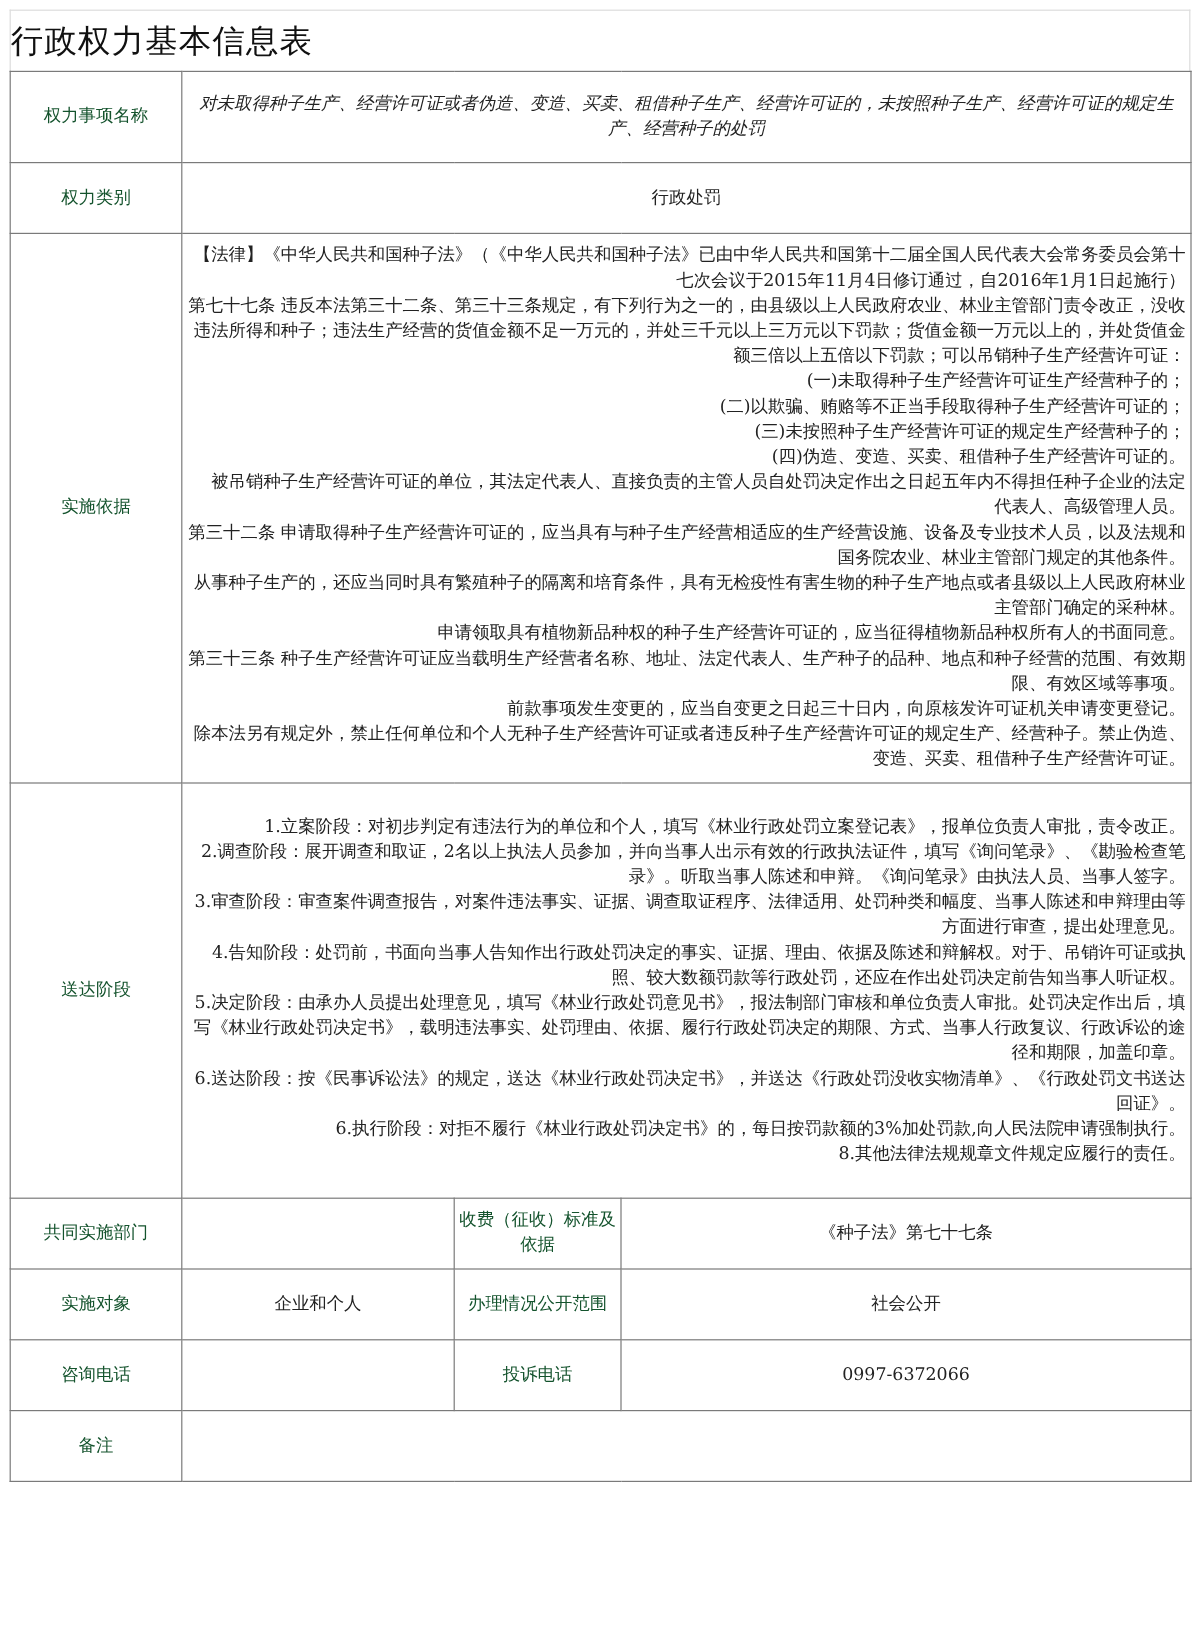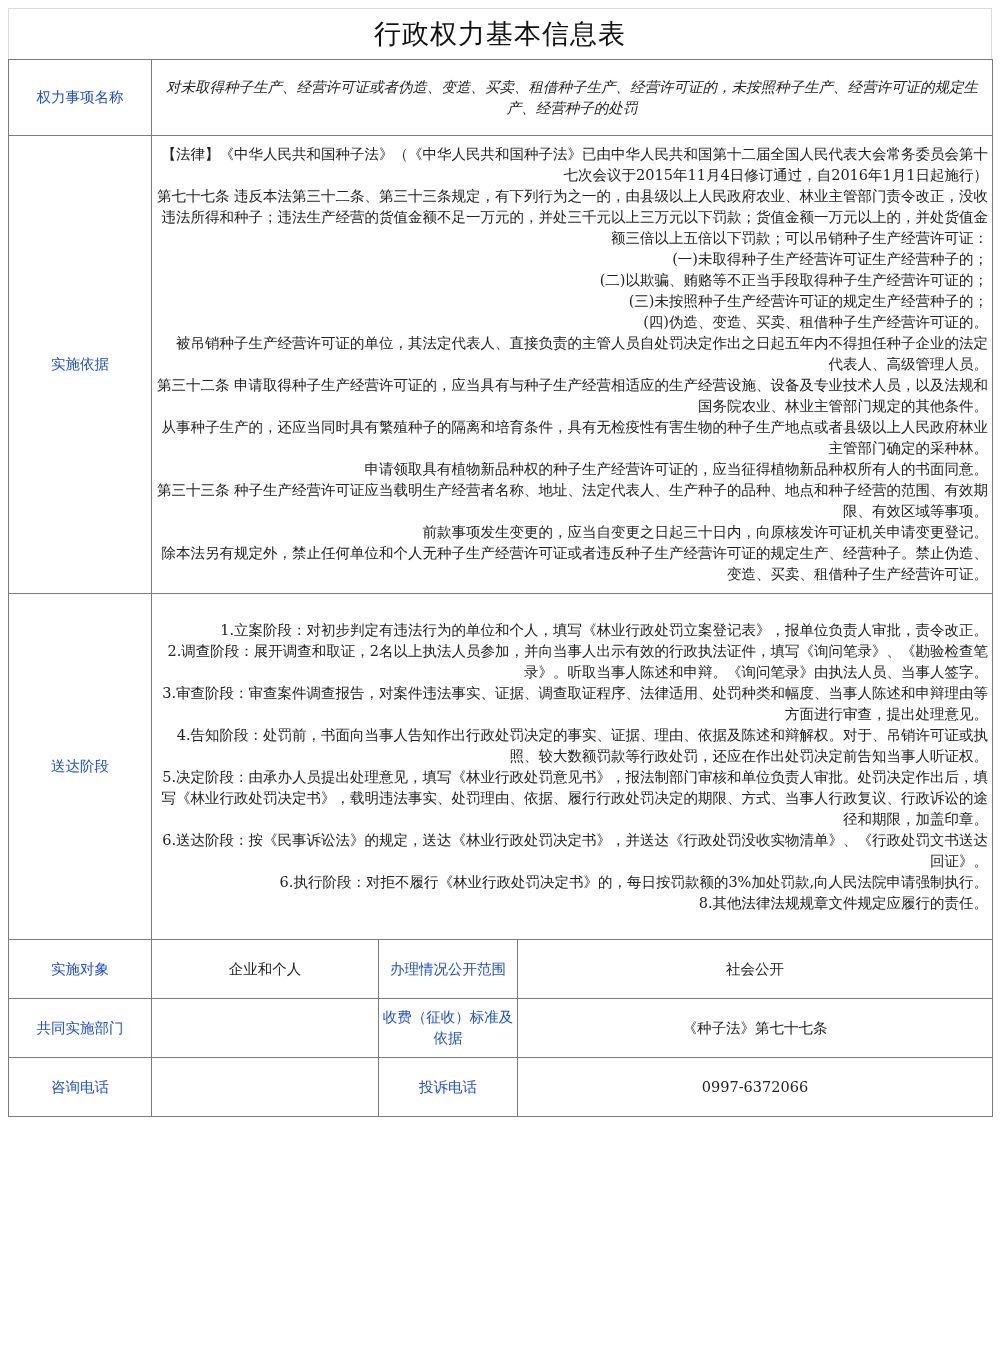--- a/index.html
+++ b/index.html
@@ -1,26 +1,26 @@
 <!DOCTYPE html>
 <html><head>
 <meta charset="utf-8">
 <style>
   html, body { margin: 0; padding: 0; background: #ffffff; }
   body { width: 1000px; height: 1360px; position: relative; overflow: hidden;
          font-family: "DejaVu Serif", "Liberation Serif", serif; color: #222; }
   .title-box { position: absolute; left: 8px; top: 8px; width: 984px; height: 51px;
                border: 1px solid #dcdcdc; border-bottom: none; box-sizing: border-box;
-               display: flex; align-items: center; justify-content: center; }
+               display: flex; align-items: center; }
   .title { font-size: 27px; font-weight: normal; letter-spacing: 1px; color: #111; }
   table.info { position: absolute; left: 8px; top: 59px; width: 984px;
                border-collapse: collapse; table-layout: fixed; }
   table.info td { border: 1.5px solid #7a7a7a; padding: 0; font-size: 14.5px;
                   vertical-align: middle; line-height: 21px; }
-  .label { text-align: center; color: #1d4ed8; }
+  .label { text-align: center; color: #14532d; }
   .center { text-align: center; }
   .para { text-align: right; padding: 0 4px !important; font-size: 14.3px; line-height: 20.1px; }
   .para p { margin: 0; white-space: pre-wrap; }
   .name-cell { text-align: center; padding: 0 2px !important; font-size: 14.5px; line-height: 21px; font-style: italic; }
   .resp p { margin: 0; }
 </style>
 </head>
 <body>
 
 <div class="title-box">
@@ -31,20 +31,24 @@
   <colgroup>
     <col style="width:143px">
     <col style="width:227px">
     <col style="width:139px">
     <col style="width:475px">
   </colgroup>
   <tbody>
       <tr style="height:76px">
     <td class="label">权力事项名称</td>
     <td class="name-cell" colspan="3">对未取得种子生产、经营许可证或者伪造、变造、买卖、租借种子生产、经营许可证的，未按照种子生产、经营许可证的规定生产、经营种子的处罚</td>
+  </tr>
+  <tr style="height:59px">
+    <td class="label">权力类别</td>
+    <td class="center" colspan="3">行政处罚</td>
   </tr>
   <tr style="height:458px">
     <td class="label">实施依据</td>
     <td class="para" colspan="3">
       <p>【法律】《中华人民共和国种子法》（《中华人民共和国种子法》已由中华人民共和国第十二届全国人民代表大会常务委员会第十七次会议于2015年11月4日修订通过，自2016年1月1日起施行）</p>
       <p>第七十七条 违反本法第三十二条、第三十三条规定，有下列行为之一的，由县级以上人民政府农业、林业主管部门责令改正，没收违法所得和种子；违法生产经营的货值金额不足一万元的，并处三千元以上三万元以下罚款；货值金额一万元以上的，并处货值金额三倍以上五倍以下罚款；可以吊销种子生产经营许可证：</p>
       <p>  (一)未取得种子生产经营许可证生产经营种子的；</p>
       <p>  (二)以欺骗、贿赂等不正当手段取得种子生产经营许可证的；</p>
       <p>  (三)未按照种子生产经营许可证的规定生产经营种子的；</p>
       <p>  (四)伪造、变造、买卖、租借种子生产经营许可证的。</p>
@@ -64,31 +68,35 @@
       <p>2.调查阶段：展开调查和取证，2名以上执法人员参加，并向当事人出示有效的行政执法证件，填写《询问笔录》、《勘验检查笔录》。听取当事人陈述和申辩。《询问笔录》由执法人员、当事人签字。</p>
       <p>3.审查阶段：审查案件调查报告，对案件违法事实、证据、调查取证程序、法律适用、处罚种类和幅度、当事人陈述和申辩理由等方面进行审查，提出处理意见。</p>
       <p>4.告知阶段：处罚前，书面向当事人告知作出行政处罚决定的事实、证据、理由、依据及陈述和辩解权。对于、吊销许可证或执照、较大数额罚款等行政处罚，还应在作出处罚决定前告知当事人听证权。</p>
       <p>5.决定阶段：由承办人员提出处理意见，填写《林业行政处罚意见书》，报法制部门审核和单位负责人审批。处罚决定作出后，填写《林业行政处罚决定书》，载明违法事实、处罚理由、依据、履行行政处罚决定的期限、方式、当事人行政复议、行政诉讼的途径和期限，加盖印章。</p>
       <p>6.送达阶段：按《民事诉讼法》的规定，送达《林业行政处罚决定书》，并送达《行政处罚没收实物清单》、《行政处罚文书送达回证》。</p>
       <p>6.执行阶段：对拒不履行《林业行政处罚决定书》的，每日按罚款额的3%加处罚款,向人民法院申请强制执行。</p>
       <p>8.其他法律法规规章文件规定应履行的责任。</p>
     </td>
   </tr>
   <tr style="height:59px">
+    <td class="label">共同实施部门</td>
+    <td class="center"></td>
+    <td class="label">收费（征收）标准及依据</td>
+    <td class="center">《种子法》第七十七条</td>
+  </tr>
+  <tr style="height:59px">
     <td class="label">实施对象</td>
     <td class="center">企业和个人</td>
     <td class="label">办理情况公开范围</td>
     <td class="center">社会公开</td>
-  </tr>
-  <tr style="height:59px">
-    <td class="label">共同实施部门</td>
-    <td class="center"></td>
-    <td class="label">收费（征收）标准及依据</td>
-    <td class="center">《种子法》第七十七条</td>
   </tr>
   <tr style="height:59px">
     <td class="label">咨询电话</td>
     <td class="center"></td>
     <td class="label">投诉电话</td>
     <td class="center">0997-6372066</td>
   </tr>
+  <tr style="height:59px">
+    <td class="label">备注</td>
+    <td colspan="3"></td>
+  </tr>
 </tbody>
   </table>
 
 </body></html>

